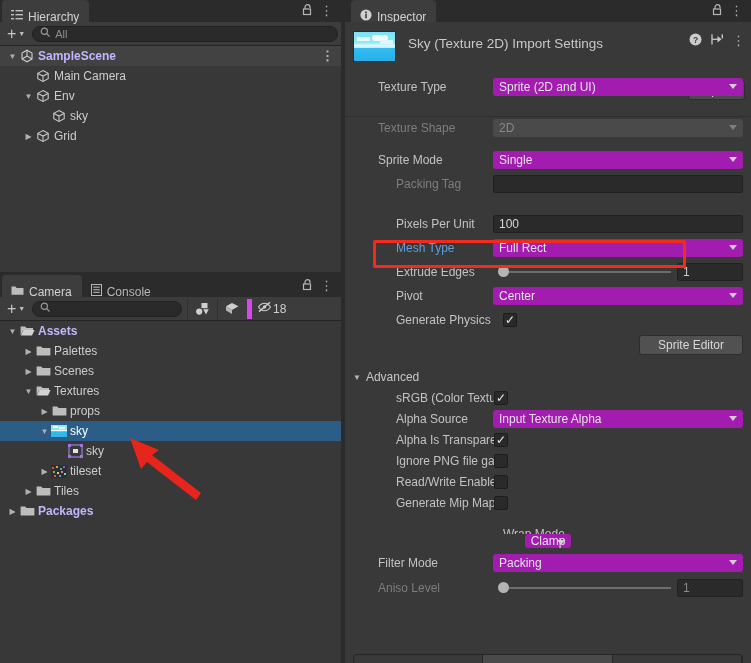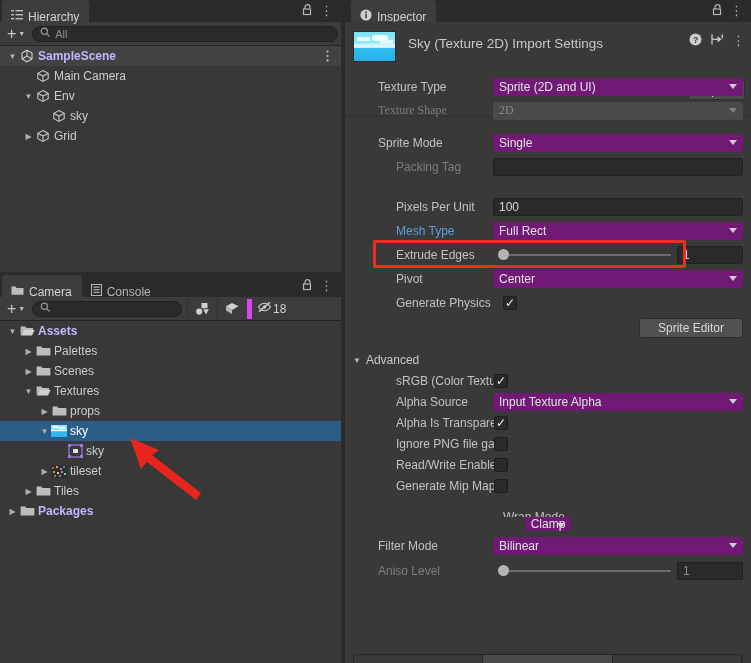--- a/index.html
+++ b/index.html
@@ -87,21 +87,21 @@
   }
   .sep { position: absolute; left: 0; right: 0; height: 1px; background: #303030; }
 
   .field { position: relative; height: 21px; display: flex; align-items: center; margin: 0 8px; }
   .flabel { width: 140px; min-width: 140px; padding-left: 25px; color: #c2c2c2; font-size: 12px;
             white-space: nowrap; overflow: hidden; }
   .flabel.ind2 { padding-left: 43px; }
   .flabel.dim { color: #7d7d7d; }
   .flabel.hi { color: #5d9fe0; }
   .dd {
-    flex: 1; height: 18px; background: #701a75; border-radius: 3px;
+    flex: 1; height: 18px; background: #a21caf; border-radius: 3px;
     display: flex; align-items: center; padding: 0 6px;
     color: #e3e3e3; font-size: 12px; position: relative;
   }
   .dd.dim { background: #4a4a4a; color: #888888; }
   .dd .caret { position: absolute; right: 6px; top: 6px;
                border-left: 4.5px solid transparent; border-right: 4.5px solid transparent;
                border-top: 5px solid #cfcfcf; }
   .dd.dim .caret { border-top-color: #7f7f7f; }
   .txtfield {
     flex: 1; height: 18px; background: #2a2a2a; border: 1px solid #212121;
@@ -513,21 +513,21 @@
       <div class="sep" style="top:94px;"></div>
 
       <div class="field" style="margin-top:14px;">
         <div class="flabel">Texture Type</div>
         <div class="dd">
           <span>Sprite (2D and UI)</span>
           <span class="caret"></span>
         </div>
       </div>
 
-      <div class="field" style="margin-top:3px;font-family:Liberation Serif, serif;">
+      <div class="field" style="margin-top:20px;">
         <div class="flabel dim">Texture Shape</div>
         <div class="dd dim">
           <span>2D</span>
           <span class="caret"></span>
         </div>
       </div>
 
       <div class="field" style="margin-top:11px;">
         <div class="flabel">Sprite Mode</div>
         <div class="dd">
@@ -640,21 +640,21 @@
         <div class="flabel">Wrap Mode</div>
         <div class="dd">
           <span>Clamp</span>
           <span class="caret"></span>
         </div>
       </div>
 
       <div class="field" style="margin-top:4px;">
         <div class="flabel">Filter Mode</div>
         <div class="dd">
-          <span>Bilinear</span>
+          <span>Packing</span>
           <span class="caret"></span>
         </div>
       </div>
 
       <div class="field" style="margin-top:4px;">
         <div class="flabel dim">Aniso Level</div>
         <div class="slider">
           <div class="strack"></div>
           <div class="sknob"></div>
         </div>

